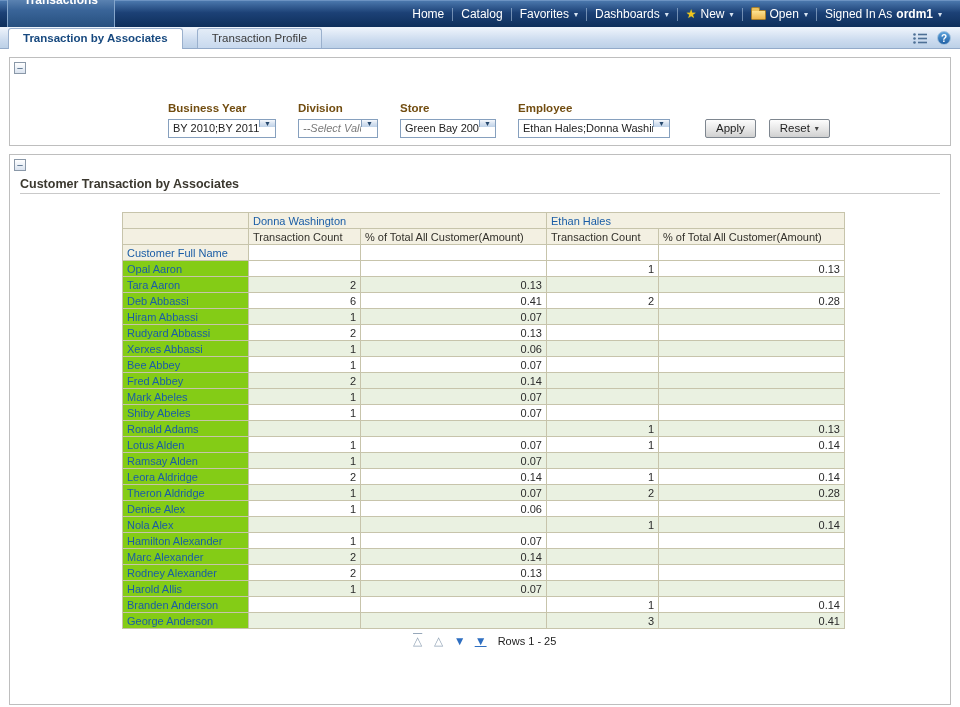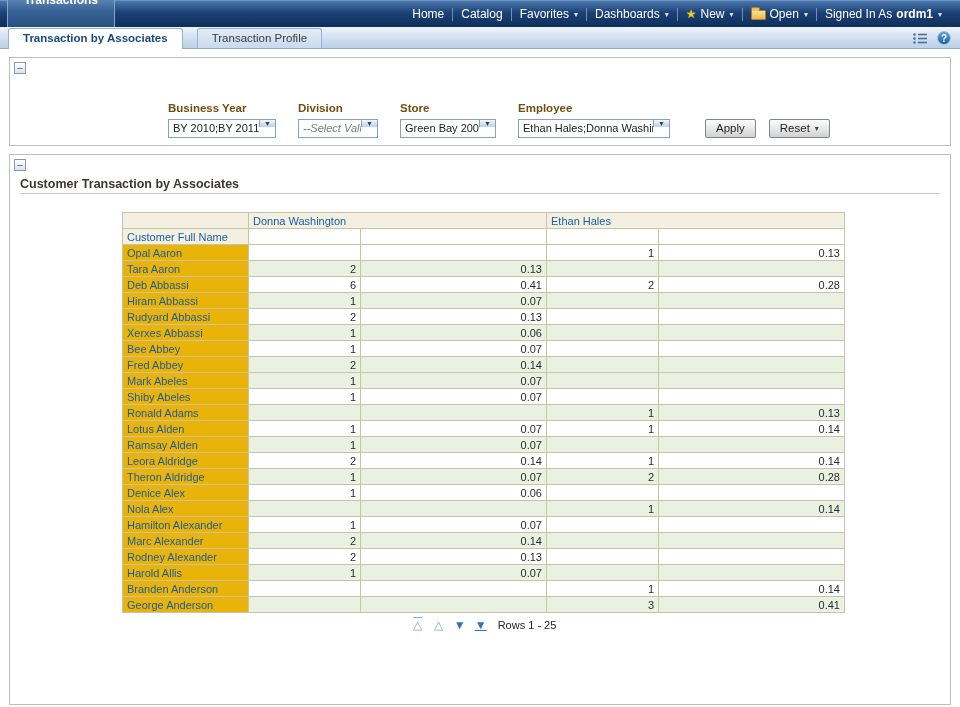--- a/index.html
+++ b/index.html
@@ -68,21 +68,21 @@
   
   .report-title { margin:22px 10px 1px; font-size:12.5px; font-weight:bold; color:#3B382F; }
   .title-rule { border:none; border-top:1px solid #C9C9C9; margin:2px 10px 0; }
   .table-wrap { margin:18px 0 0 112px; width:722px; }
   table.pivot { border-collapse:collapse; font-size:11px; color:#2B2B2B; table-layout:fixed; width:722px; }
   .pivot th, .pivot td { border:1px solid #C7C4AB; padding:1px 4px; height:16px; overflow:hidden;
     white-space:nowrap; }
   .pivot th { background:#F3F0E2; font-weight:normal; text-align:left; color:#33312B; }
   .pivot th.group { color:#1A5DA6; cursor:pointer; }
   .pivot th.name-head { color:#1A5DA6; cursor:pointer; }
-  .pivot td.name-cell { background:#eab308; color:#1A5DA6; cursor:pointer; }
+  .pivot td.name-cell { background:#84cc16; color:#1A5DA6; cursor:pointer; }
   .pivot td.num-cell { background:#FFFFFF; text-align:right; }
   .pivot tr.alt td.num-cell { background:#EAF1E1; }
 
   
   .paging { display:flex; align-items:center; justify-content:center; gap:5px; margin-top:4px;
     width:722px; margin-left:112px; font-size:11px; color:#222; }
   .pg { width:16px; height:16px; display:inline-flex; align-items:center; justify-content:center;
     font-size:12px; cursor:pointer; line-height:14px; }
   .pg.gray { color:#97A8BA; }
   .pg.blue { color:#2F6FC1; }
@@ -216,20 +216,27 @@
           <col style="width:112px">
             <col style="width:186px">
         </colgroup>
         <thead>
           <tr>
             <th class="corner"></th>
             <th class="group" colspan="2">Donna Washington</th>
             <th class="group" colspan="2">Ethan Hales</th>
           </tr>
           <tr>
+            <th class="corner"></th>
+            <th>Transaction Count</th>
+            <th>% of Total All Customer(Amount)</th>
+            <th>Transaction Count</th>
+            <th>% of Total All Customer(Amount)</th>
+          </tr>
+          <tr>
             <th class="name-head">Customer Full Name</th>
             <td class="num-cell"></td>
             <td class="num-cell"></td>
             <td class="num-cell"></td>
             <td class="num-cell"></td>
           </tr>
         </thead>
         <tbody>
             <tr>
               <td class="name-cell">Opal Aaron</td>

